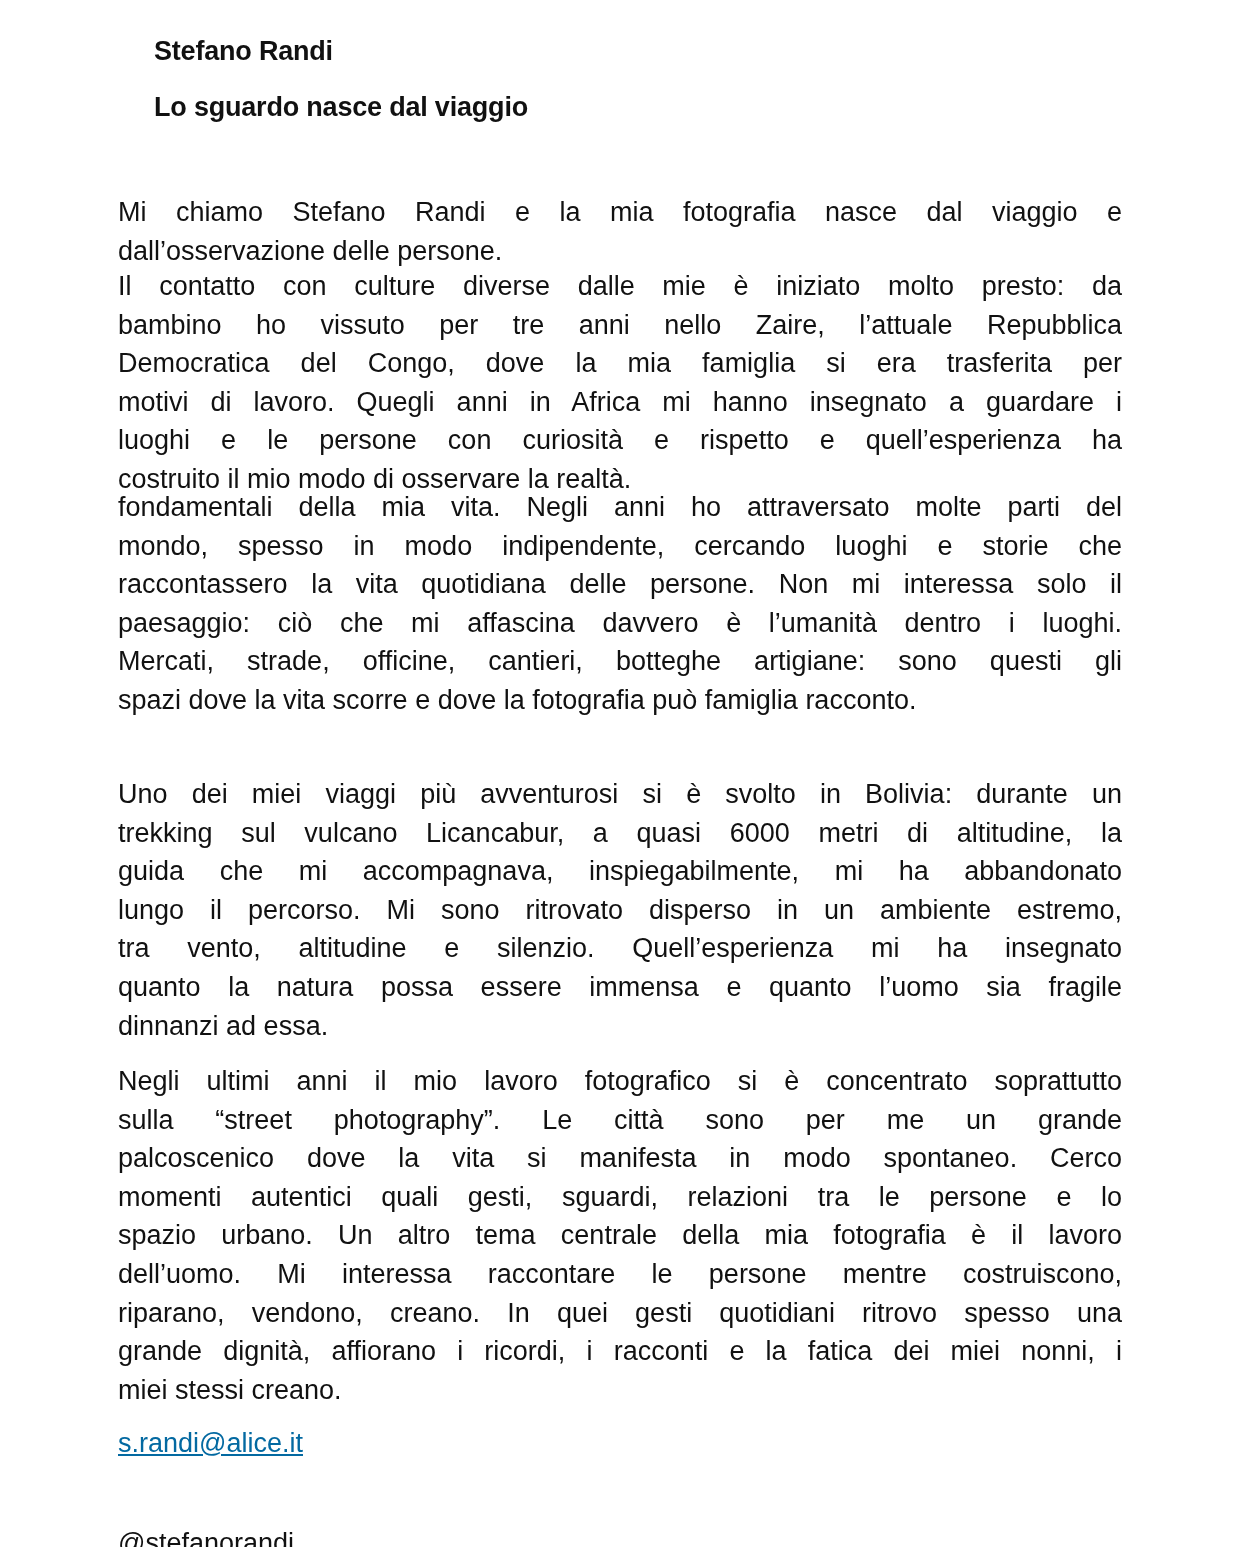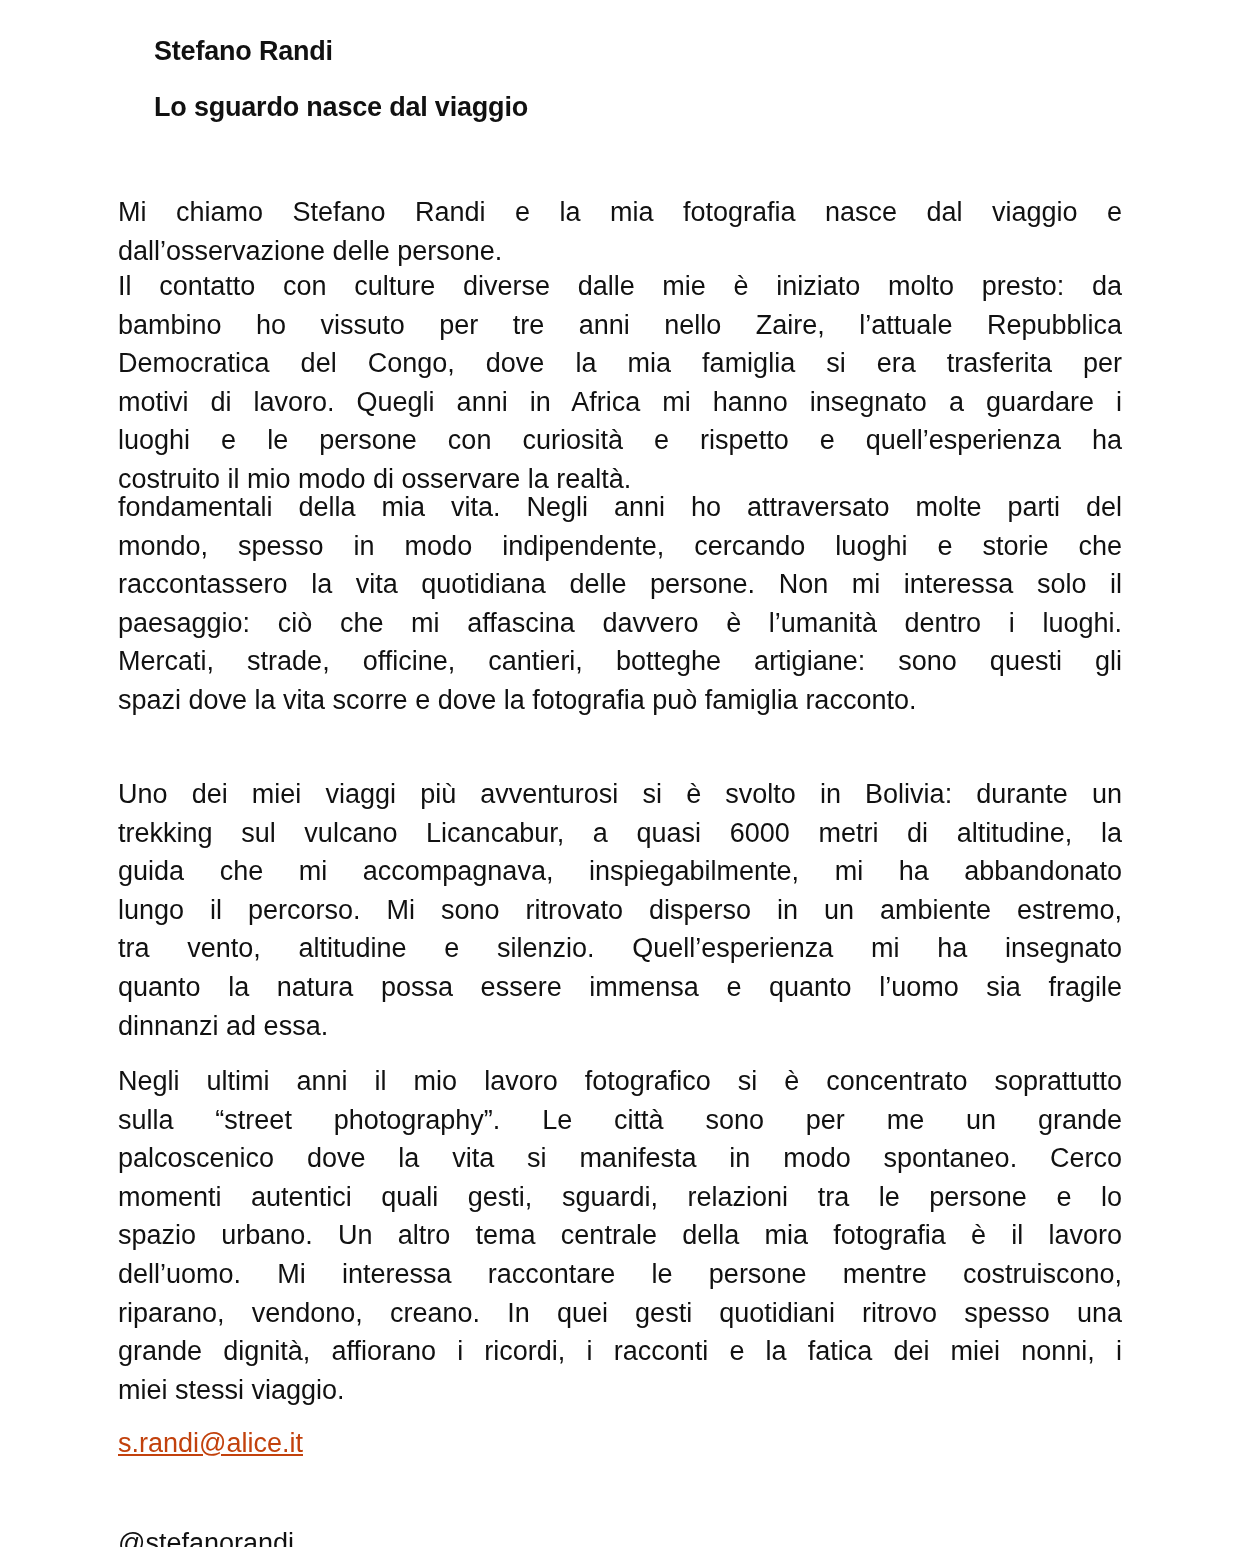--- a/index.html
+++ b/index.html
@@ -4,21 +4,21 @@
   <style>
     html, body { margin: 0; padding: 0; background: #ffffff; }
     body { width: 1241px; height: 1547px; position: relative; overflow: hidden;
            font-family: "Liberation Sans", sans-serif; color: #111111; }
     .page { position: absolute; left: 118px; top: 0; width: 1004px; }
     .h { position: absolute; left: 0; font-weight: bold; font-size: 27px; white-space: nowrap; letter-spacing: -0.2px; margin-left: 36px; }
     .para { position: absolute; left: 0; width: 1004px; font-size: 27px; }
     .line { height: 38.6px; line-height: 38.6px; white-space: nowrap; text-align: justify; text-align-last: justify; overflow: visible; }
     .line.last { text-align-last: left; }
     .contact { position: absolute; left: 0; font-size: 27px; white-space: nowrap; }
-    .email { color: #c2410c; text-decoration: underline; cursor: pointer; }
+    .email { color: #0369a1; text-decoration: underline; cursor: pointer; }
   </style>
 </head>
 <body>
 
 <div class="page">
   <div class="h" style="top:36px;">Stefano Randi</div>
   <div class="h" style="top:92px;">Lo sguardo nasce dal viaggio</div>
 
   <div class="para" style="top:145px;margin-top:48px;">
     <div class="line">Mi chiamo Stefano Randi e la mia fotografia nasce dal viaggio e</div>
@@ -55,18 +55,18 @@
 
   <div class="para" style="top:1062px;">
     <div class="line"> Negli ultimi anni il mio lavoro fotografico si è concentrato soprattutto</div>
     <div class="line">sulla “street photography”. Le città sono per me un grande</div>
     <div class="line">palcoscenico dove la vita si manifesta in modo spontaneo. Cerco</div>
     <div class="line">momenti autentici quali gesti, sguardi, relazioni tra le persone e lo</div>
     <div class="line">spazio urbano. Un altro tema centrale della mia fotografia è il lavoro</div>
     <div class="line">dell’uomo. Mi interessa raccontare le persone mentre costruiscono,</div>
     <div class="line">riparano, vendono, creano. In quei gesti quotidiani ritrovo spesso una</div>
     <div class="line">grande dignità, affiorano i ricordi, i racconti e la fatica dei miei nonni, i</div>
-    <div class="line last">miei stessi viaggio.</div>
+    <div class="line last">miei stessi creano.</div>
   </div>
 
   <a class="contact email" style="top:1428px;">s.randi@alice.it</a>
   <div class="contact" style="top:1482px;margin-top:46px;">@stefanorandi</div>
 </div>
 
 </body></html>

